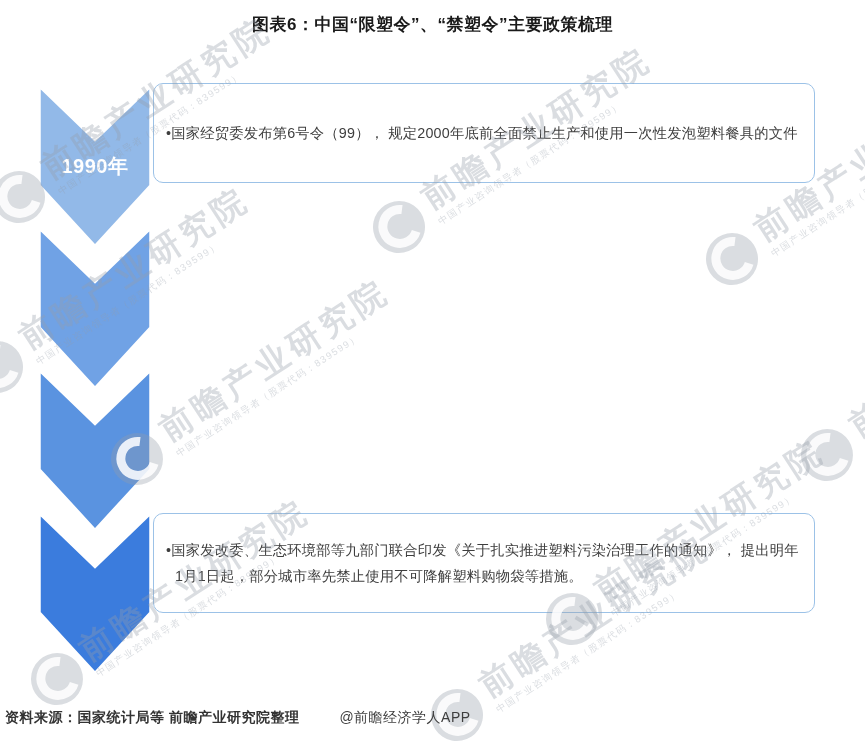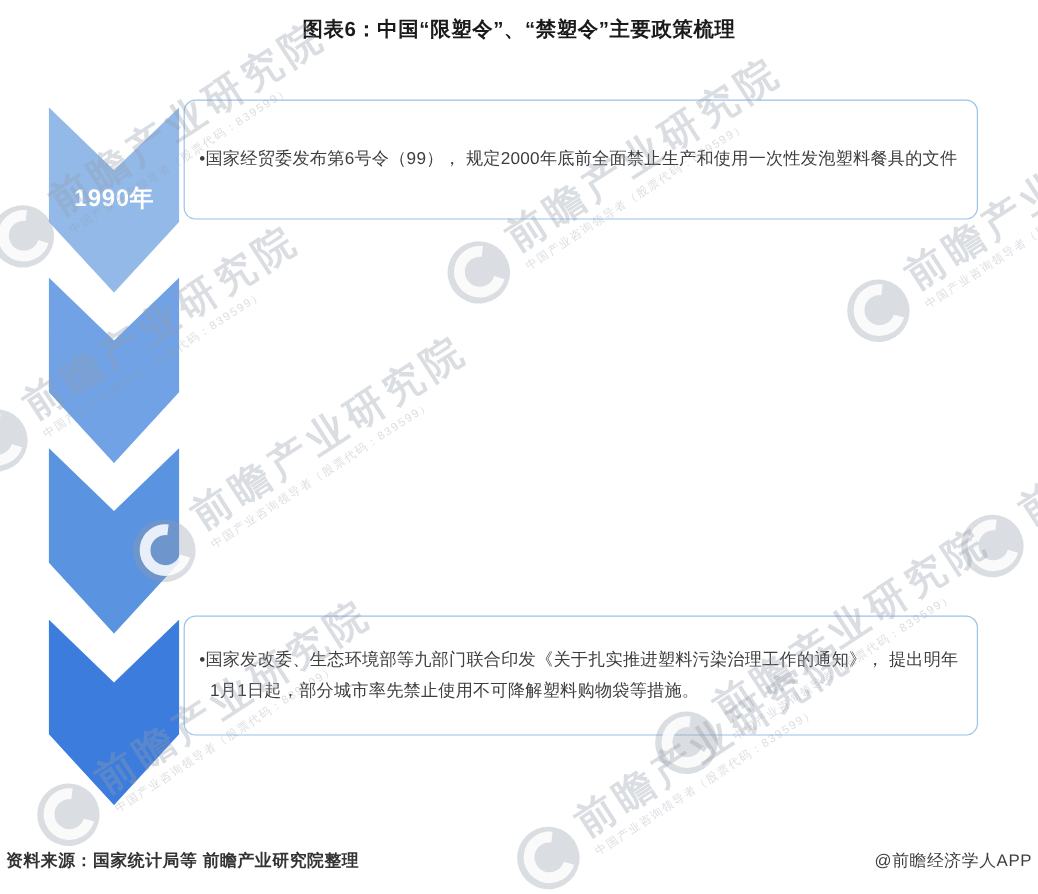--- a/index.html
+++ b/index.html
@@ -34,24 +34,24 @@
     transform:rotate(-33deg);transform-origin:27px 27px;
   }
   .wm-logo{width:54px;height:54px;flex:none;}
   .wm-big{font-size:33px;font-weight:bold;letter-spacing:5px;color:var(--wm);line-height:34px;}
   .wm-small{font-size:9.5px;letter-spacing:1.5px;color:var(--wm);margin-top:3px;}
   .w1{left:-8px;top:170px}.w2{left:372px;top:200px}.w3{left:705px;top:232px}
   .w4{left:-30px;top:340px}.w5{left:110px;top:432px}.w6{left:800px;top:428px}
   .w7{left:545px;top:592px}.w8{left:30px;top:652px}.w9{left:430px;top:688px}
   .footer{
     position:absolute;left:5px;right:5px;top:709px;z-index:6;
-    display:flex;justify-content:space-between;align-items:baseline;
+    display:flex;align-items:baseline;
   }
   .footer-source{font-size:14px;font-weight:bold;color:#333;letter-spacing:0.5px;}
-  .footer-credit{font-size:14px;font-weight:500;color:#3e3e3e;letter-spacing:0.5px;}
+  .footer-credit{font-size:14px;font-weight:500;color:#3e3e3e;letter-spacing:0.5px;margin-left:40px;}
 </style>
 </head>
 <body>
 
 <div class="stage">
 
   <div class="title">图表6：中国“限塑令”、“禁塑令”主要政策梳理</div>
 
   <svg class="chevrons" width="114" height="595" viewBox="0 0 114 595" xmlns="http://www.w3.org/2000/svg">
     <path transform="translate(0,427)" d="M0 0 L57 55 L114 0 L114 103 L57 165 L0 103 Z" stroke="#ffffff" stroke-width="5.5" fill="#3B7CDD"></path>

